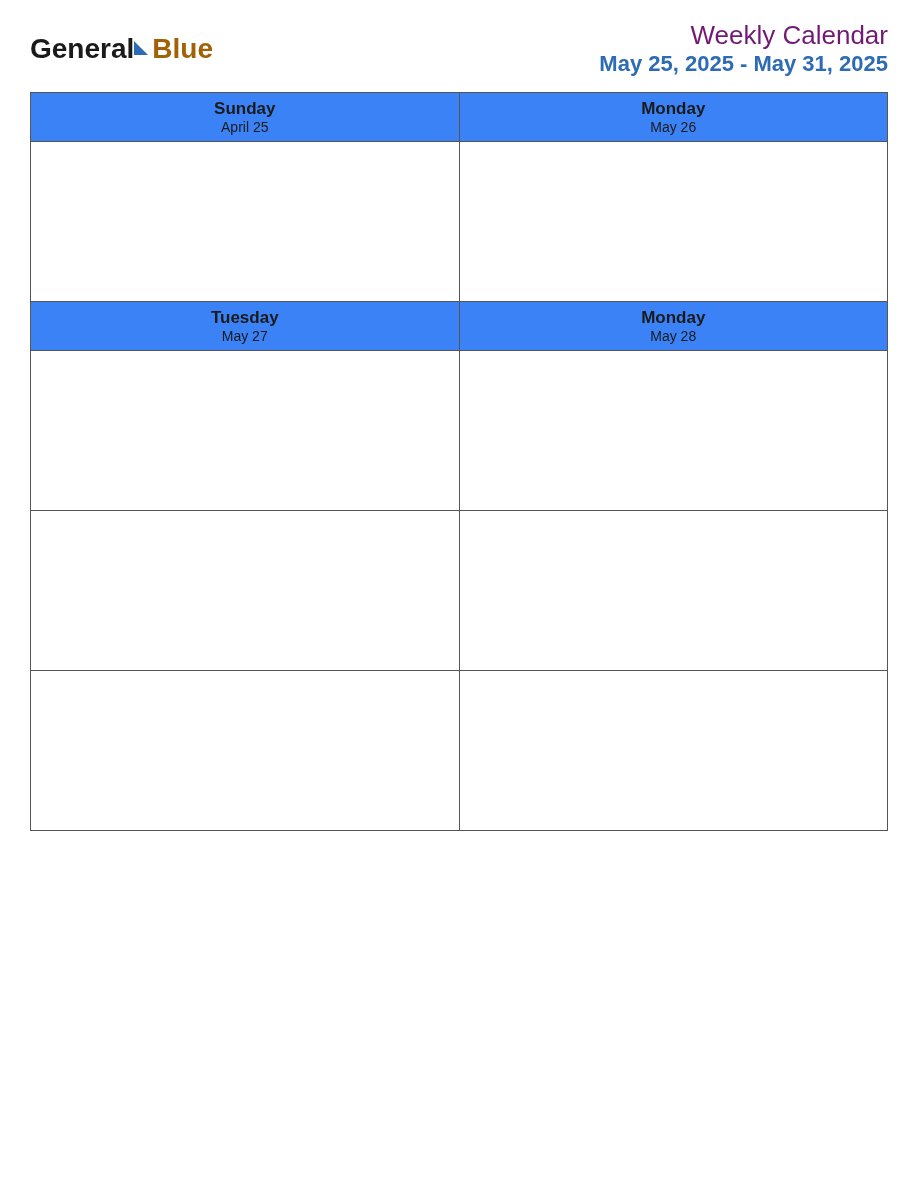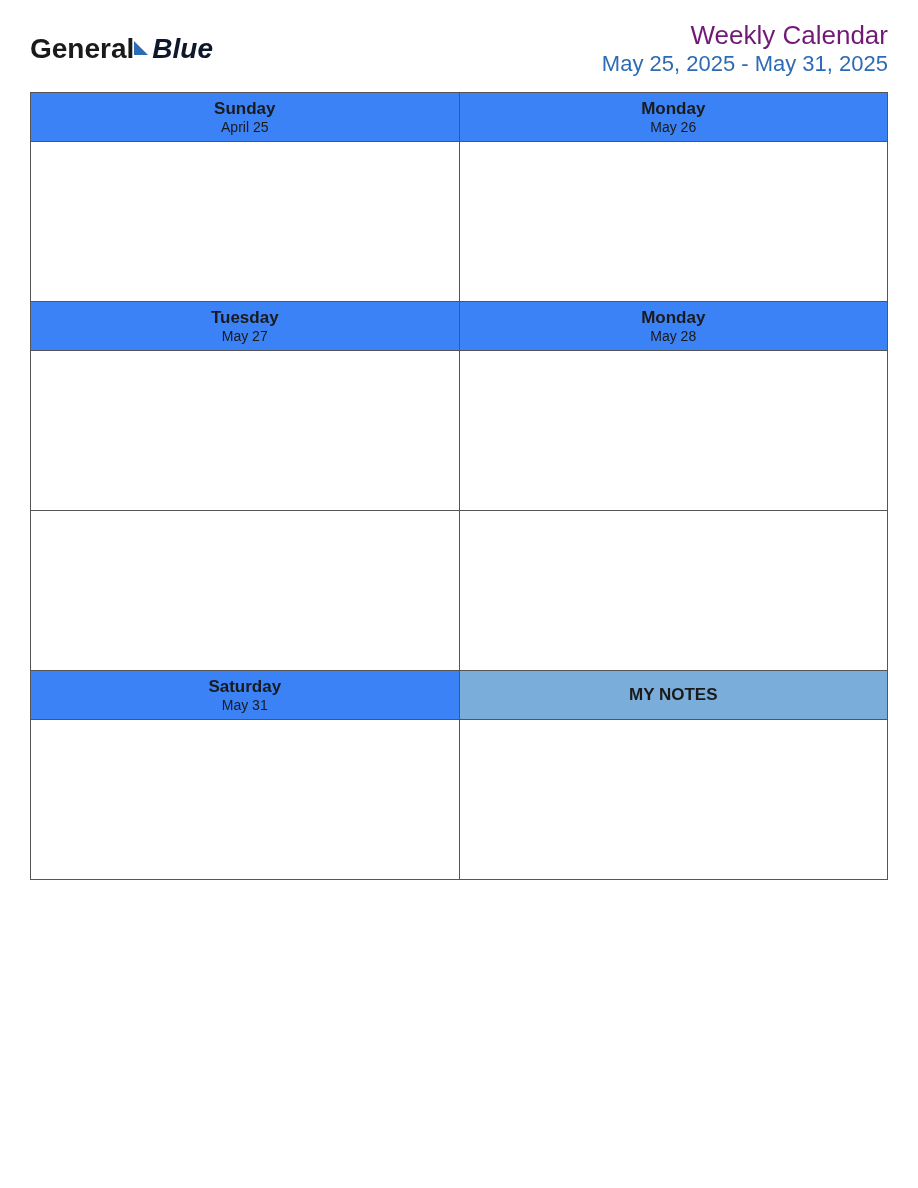--- a/index.html
+++ b/index.html
@@ -46,21 +46,21 @@
     }
 
     .title-main {
       font-size: 26px;
       font-weight: normal;
       color: #701a75;
     }
 
     .title-sub {
       font-size: 22px;
-      font-weight: normal;
+      font-weight: bold;
       color: #2d6bb5;
     }
 
     .calendar-table {
       width: 100%;
       border-collapse: collapse;
       border: 1.5px solid #555;
     }
 
     .calendar-table td,
@@ -128,21 +128,21 @@
 </head>
 <body>
 
 <div class="header">
   <div class="logo-wrapper">
     <div class="logo-row1">
       <span class="logo-general" style="font-size:28px;font-weight:bold;color:#1a1a1a;font-family:Arial,sans-serif;">General</span>
       <span class="logo-triangle"></span>
     </div>
     <div class="logo-row2">
-      <span class="logo-blue" style="font-size:28px;font-weight:bold;color:#0f172a;font-family:Arial,sans-serif;font-style:italic;">Blue</span>
+      <span class="logo-blue" style="font-size:28px;font-weight:bold;color:#a16207;font-family:Arial,sans-serif;">Blue</span>
     </div>
   </div>
 
   <div class="title-block">
     <div class="title-main">Weekly Calendar</div>
     <div class="title-sub">May 25, 2025 - May 31, 2025</div>
   </div>
 </div>
 
 <table class="calendar-table">
@@ -179,28 +179,19 @@
     <td class="day-content"></td>
     <td class="day-content"></td>
   </tr>
 
 
   <tr>
     <td class="day-content"></td>
     <td class="day-content"></td>
   </tr>
 
-  <tr>
-    <td class="day-header">
-      <div class="day-name">Saturday</div>
-      <div class="day-date">May 31</div>
-    </td>
-    <td class="notes-header">
-      <div class="notes-label">MY NOTES</div>
-    </td>
-  </tr>
 
   <tr>
     <td class="day-content"></td>
     <td class="day-content"></td>
   </tr>
 </tbody>
   </table>
 
 </body></html>

